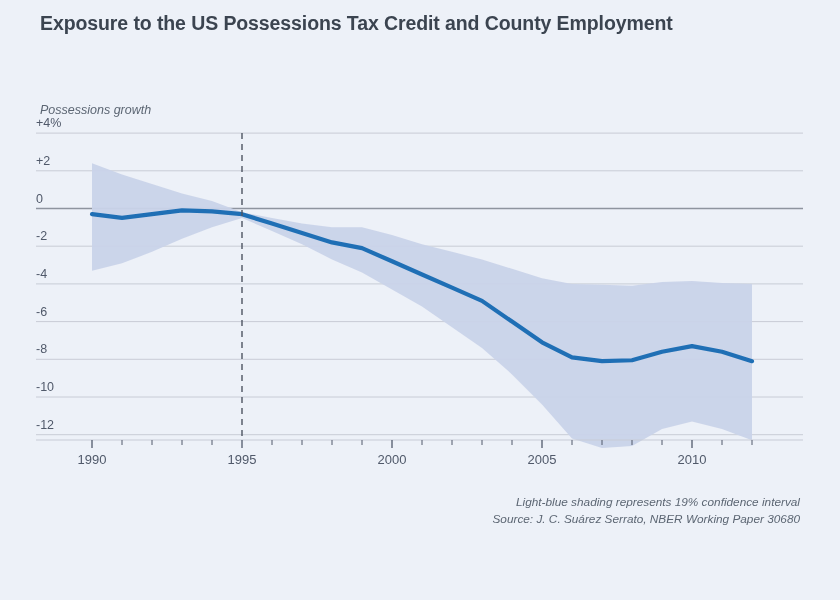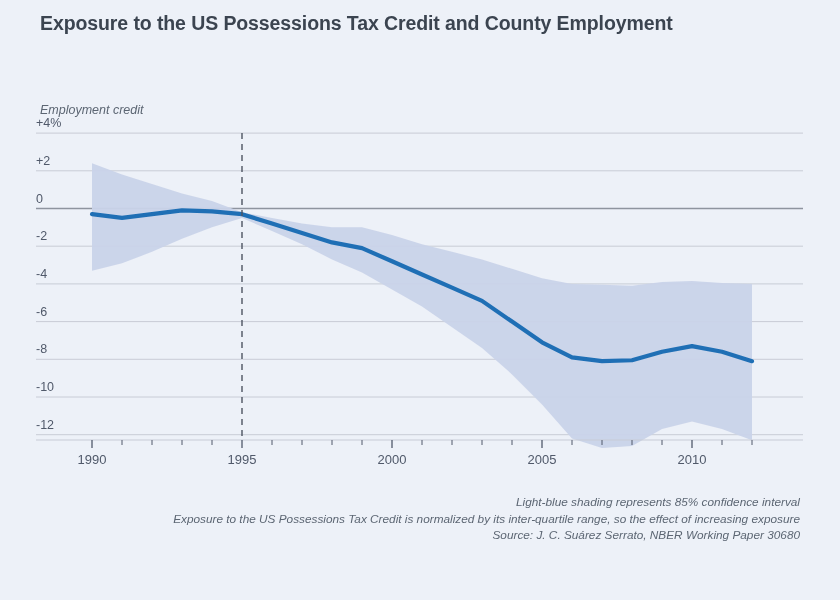--- a/index.html
+++ b/index.html
@@ -59,21 +59,21 @@
     font-style: italic;
     color: #5c6673;
     line-height: 16.5px;
   }
   #footnotes div { white-space: nowrap; }
 </style>
 </head>
 <body>
 
 <div id="chart-title">Exposure to the US Possessions Tax Credit and County Employment</div>
-<div id="ylabel">Employment credit</div>
+<div id="ylabel">Possessions growth</div>
 
 <svg id="plot-svg" width="840" height="480">
     <line x1="36" y1="133.1" x2="803" y2="133.1" stroke="#c8ccd6" stroke-width="1"></line>
     <text x="36" y="127.1" class="ytick-label">+4%</text>
     <line x1="36" y1="170.8" x2="803" y2="170.8" stroke="#c8ccd6" stroke-width="1"></line>
     <text x="36" y="164.8" class="ytick-label">+2</text>
     <line x1="36" y1="208.5" x2="803" y2="208.5" stroke="#8e949f" stroke-width="1.6"></line>
     <text x="36" y="202.5" class="ytick-label">0</text>
     <line x1="36" y1="246.2" x2="803" y2="246.2" stroke="#c8ccd6" stroke-width="1"></line>
     <text x="36" y="240.2" class="ytick-label">-2</text>
@@ -115,16 +115,15 @@
     <line x1="722" y1="440" x2="722" y2="445" stroke="#50596a" stroke-width="1"></line>
     <line x1="752" y1="440" x2="752" y2="445" stroke="#50596a" stroke-width="1"></line>
     <text x="92" y="464" class="xtick-label">1990</text>
     <text x="242" y="464" class="xtick-label">1995</text>
     <text x="392" y="464" class="xtick-label">2000</text>
     <text x="542" y="464" class="xtick-label">2005</text>
     <text x="692" y="464" class="xtick-label">2010</text>
   </svg>
 
 <div id="footnotes">
-  <div>Light-blue shading represents 85% confidence interval</div>
-  <div>Exposure to the US Possessions Tax Credit is normalized by its inter-quartile range, so the effect of increasing exposure</div>
+  <div>Light-blue shading represents 19% confidence interval</div>
   <div>Source: J. C. Suárez Serrato, NBER Working Paper 30680</div>
 </div>
 
 </body></html>

